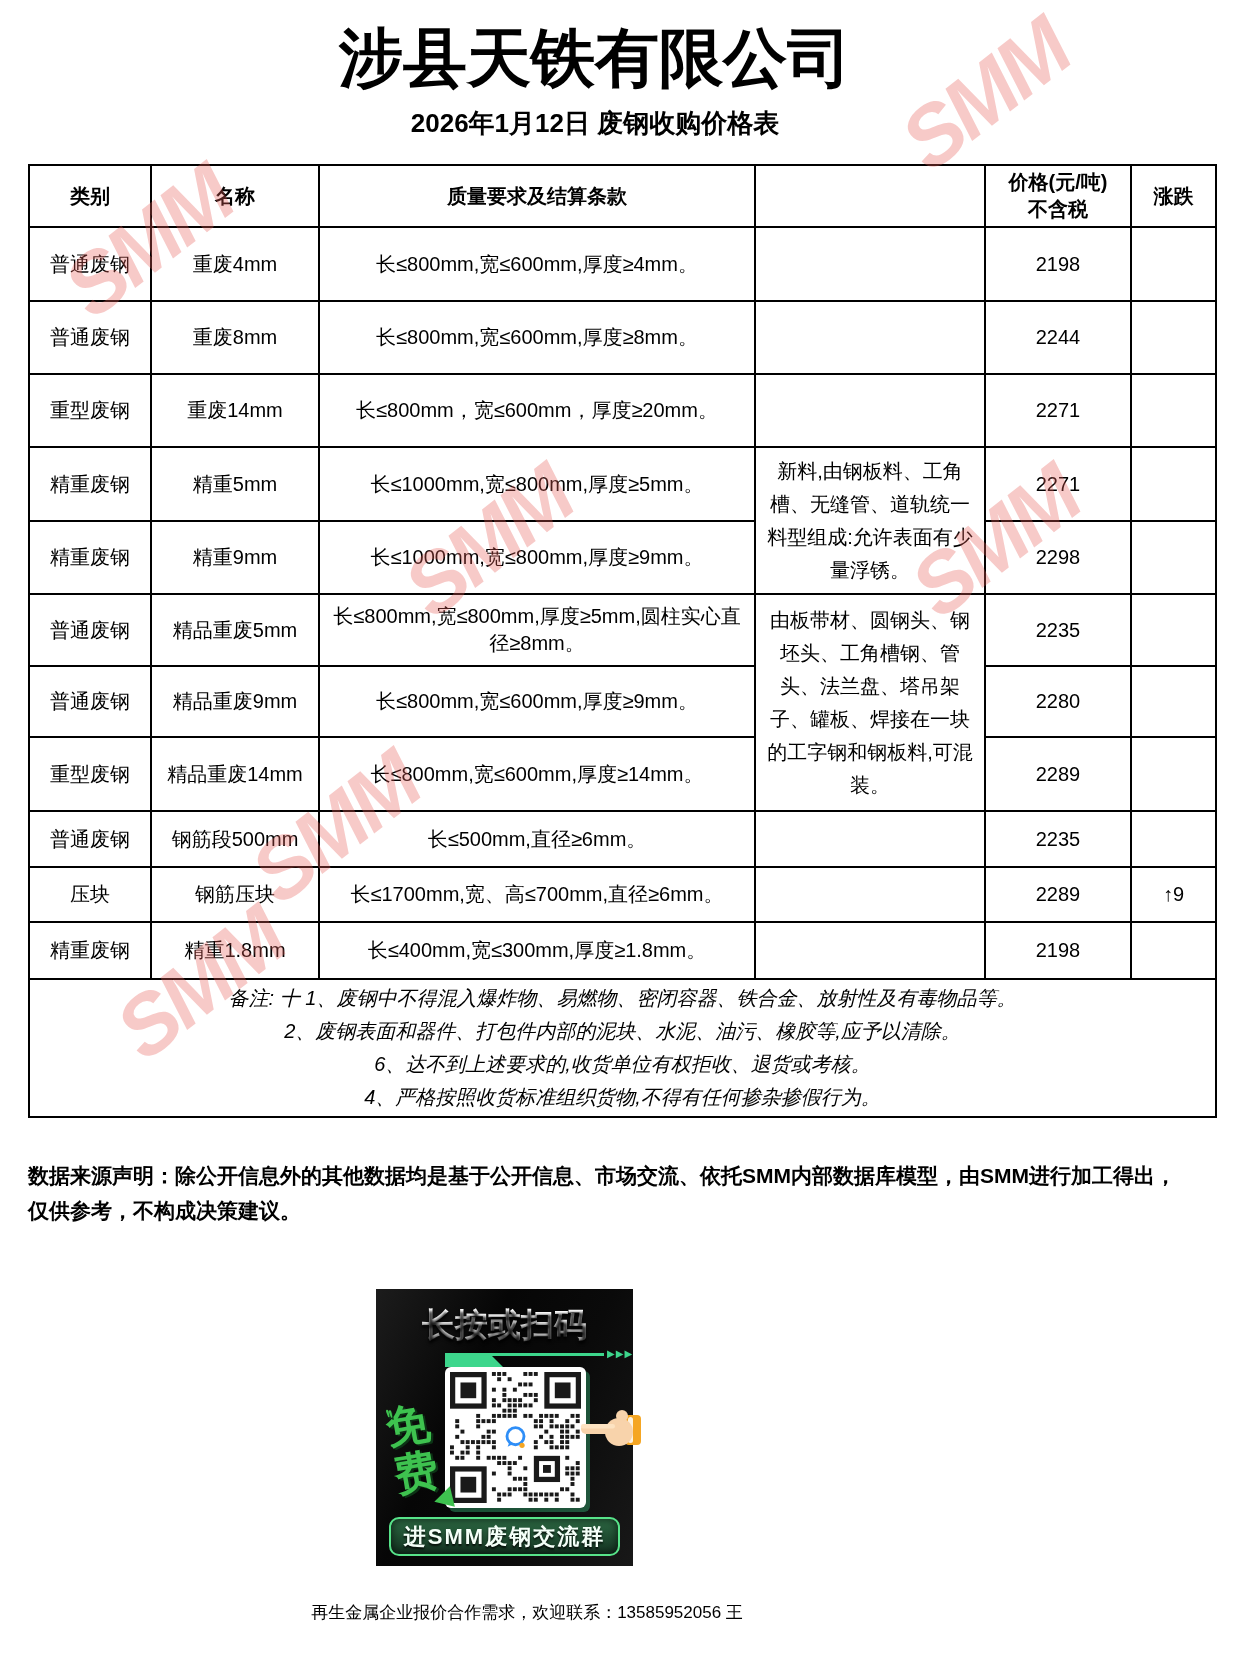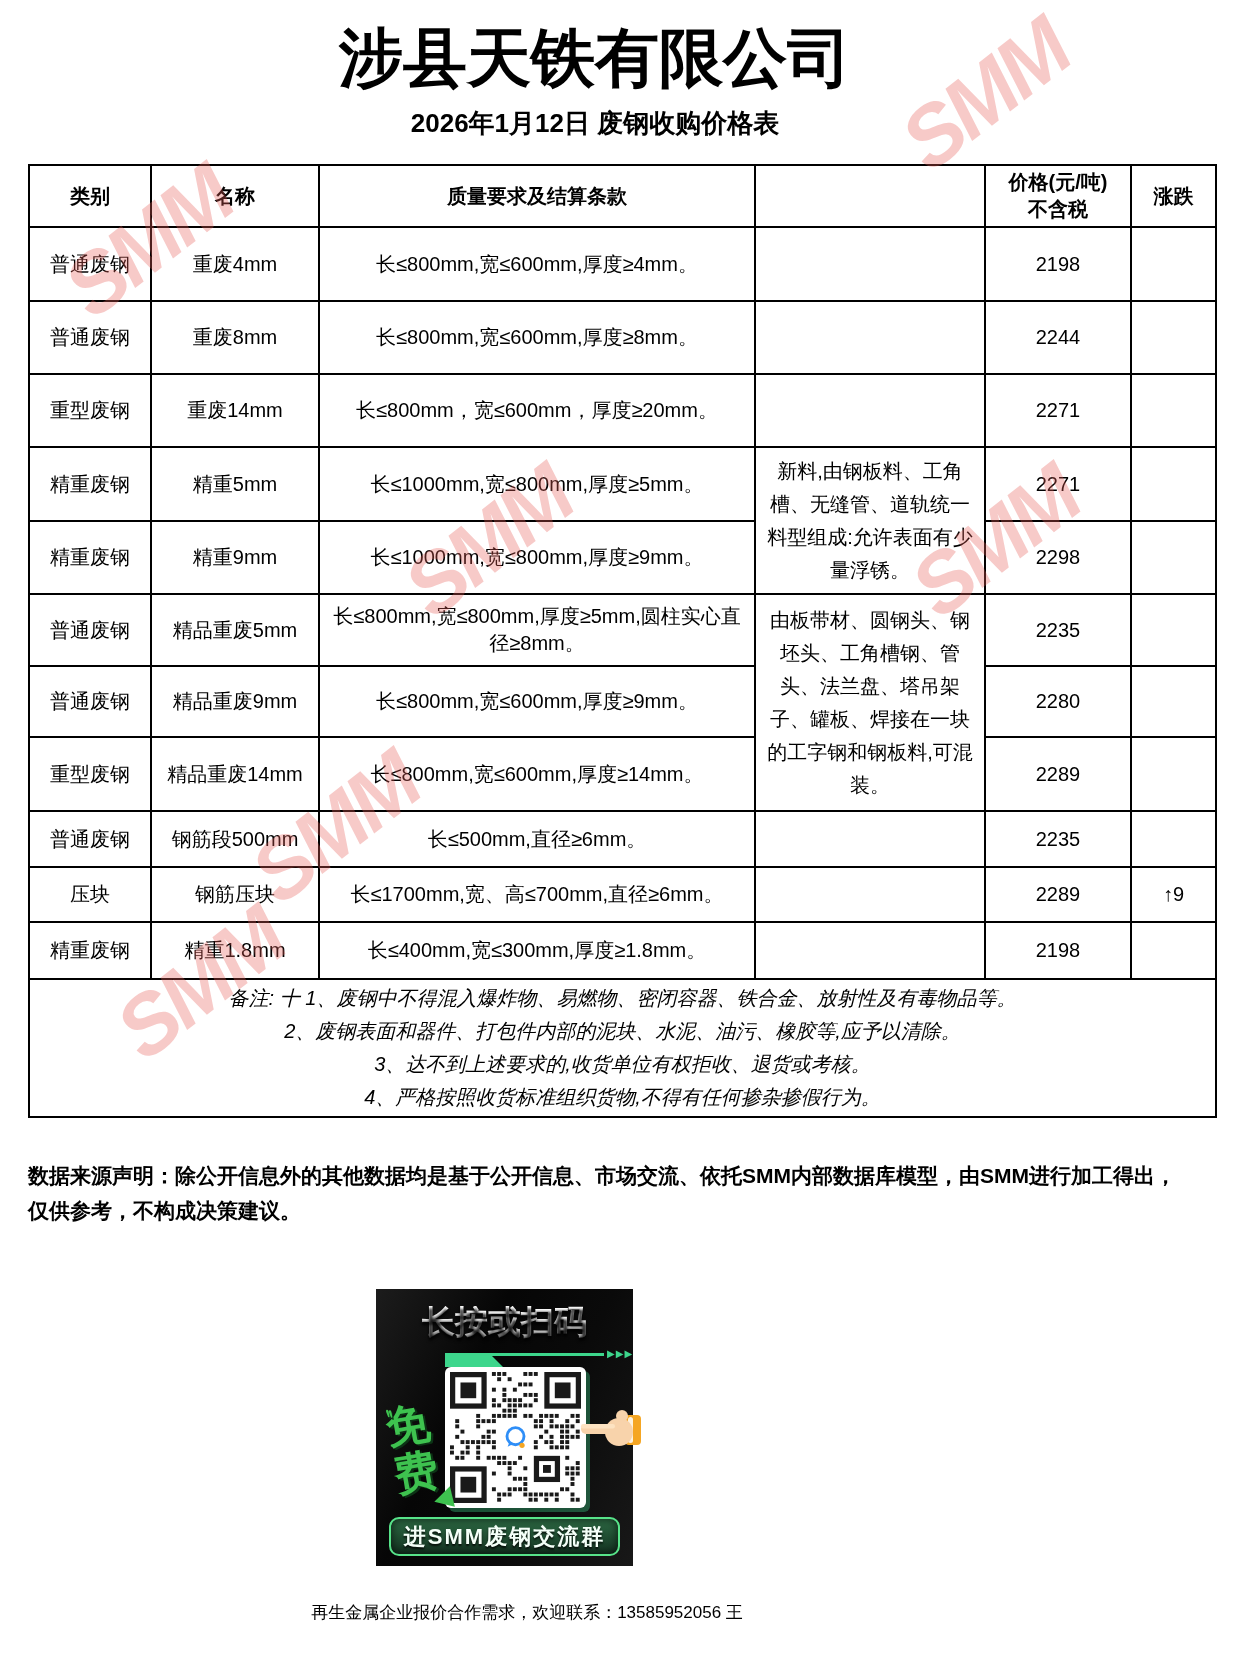--- a/index.html
+++ b/index.html
@@ -88,21 +88,20 @@
     margin-top:17px;
     text-align:center;
     font-size:33px;line-height:38px;
     font-weight:bold;
     color:#ececec;
     background:linear-gradient(180deg,#ffffff 20%,#9d9d9d 100%);
     -webkit-background-clip:text;
     background-clip:text;
     -webkit-text-fill-color:transparent;
     text-shadow:0 3px 3px rgba(0,0,0,0.9);
-    font-family:Liberation Mono, monospace;
   }
   .tab-row{position:absolute;left:69px;top:64px;width:160px;height:14px;}
   .tab-shape{
     position:absolute;left:0;top:0;
     width:58px;height:14px;
     background:#3dd68c;
     clip-path:polygon(0 0,44px 0,58px 100%,0 100%);
   }
   .tab-line{
     position:absolute;left:44px;top:0;
@@ -281,21 +280,21 @@
     <td class="quality">长≤400mm,宽≤300mm,厚度≥1.8mm。</td>
     <td></td>
     <td class="price-val">2198</td>
     <td></td>
   </tr>
 
   <tr style="height:128px">
     <td class="notes-cell" colspan="6">
       <div>备注: 十 1、废钢中不得混入爆炸物、易燃物、密闭容器、铁合金、放射性及有毒物品等。</div>
       <div>2、废钢表面和器件、打包件内部的泥块、水泥、油污、橡胶等,应予以清除。</div>
-      <div>3、达不到上述要求的,收货单位有权拒收、退货或考核。</div>
+      <div>6、达不到上述要求的,收货单位有权拒收、退货或考核。</div>
       <div>4、严格按照收货标准组织货物,不得有任何掺杂掺假行为。</div>
     </td>
   </tr>
 </tbody>
   </table>
 
 <p class="disclaimer"><span>数据来源声明：</span><span>除公开信息外的其他数据均是基于公开信息、市场交流、依托SMM内部数据库模型，由SMM进行加工得出，仅供参考，不构成决策建议。</span></p>
 
 <div class="qr-card">
   <div class="card-title">长按或扫码</div>

